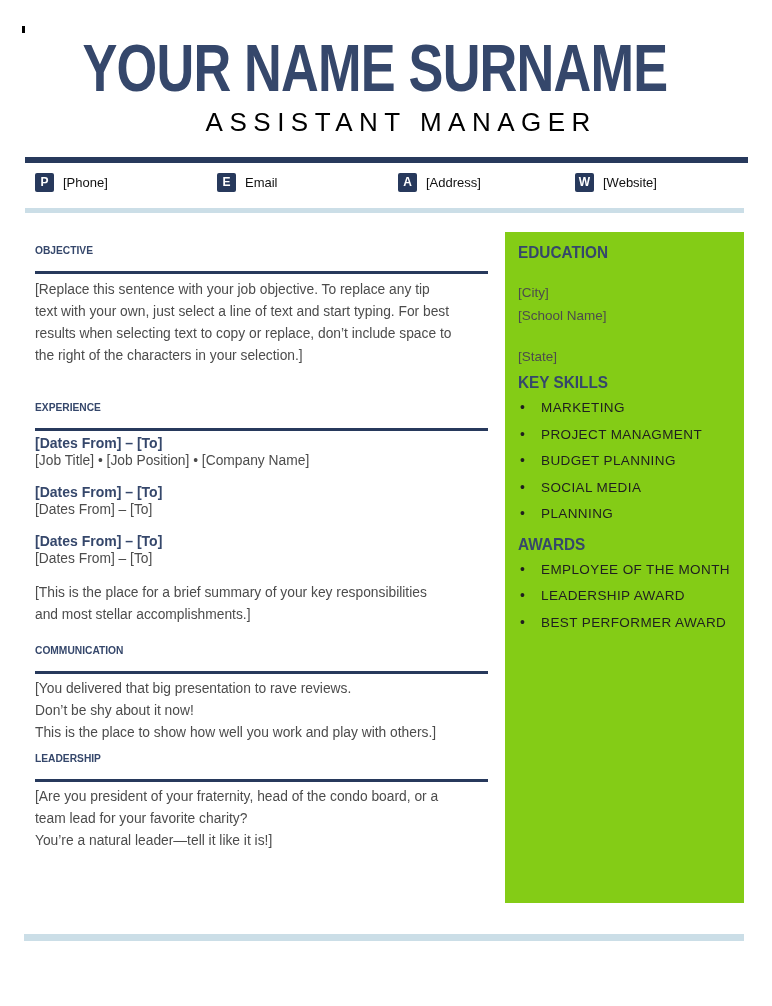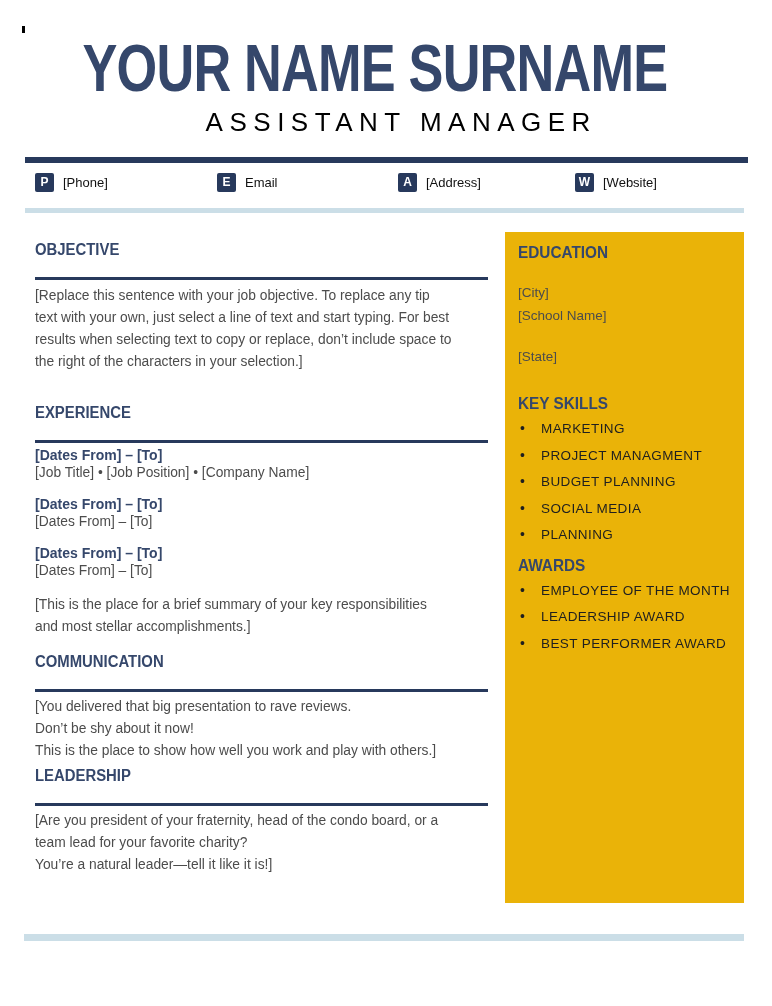--- a/index.html
+++ b/index.html
@@ -29,22 +29,22 @@
   }
   .contact-item .lbl { font-size:13px; color:#111111; margin-left:9px; white-space:nowrap; }
   .ci-0 { left:35px; } .ci-1 { left:217px; } .ci-2 { left:398px; } .ci-3 { left:575px; }
 
   .top-blue-rule { position:absolute; top:208px; left:25px; width:719px; height:5px; background:#CBDEE7; }
   .bottom-bar    { position:absolute; top:934px; left:24px; width:720px; height:7px; background:#CBDEE7; }
 
   
   .left-col { position:absolute; left:35px; top:232px; width:453px; }
   .section-head {
-    font-size:16px; font-weight:bold; color:#35476B; line-height:20px;
-    border-bottom:3px solid #27395C; padding-bottom:17px; white-space:nowrap;
+    font-size:11px; font-weight:bold; color:#35476B; line-height:20px;
+    border-bottom:3px solid #27395C; padding-bottom:11px; white-space:nowrap;
   }
   .section-head .squeeze { display:inline-block; transform:scaleX(0.93); transform-origin:0 50%; }
   .body-text { font-size:13.8px; line-height:22px; color:#4C4C4C; white-space:pre-line; }
 
   .sec-objective .section-head { margin-top:8px; }
   .sec-objective .body-text { margin-top:5px; }
   .sec-experience .section-head { margin-top:30px; }
   .xp-entry { margin-top:15px; }
   .xp-entry.first { margin-top:4px; }
   .xp-dates { font-size:14px; font-weight:bold; color:#35476B; line-height:17px; }
@@ -53,28 +53,28 @@
   .sec-communication .section-head { margin-top:14px; }
   .sec-communication .body-text { margin-top:4px; }
   .sec-leadership .section-head { margin-top:4px; }
   .sec-leadership .body-text { margin-top:4px; }
   .sec-references .section-head { margin-top:6px; }
   .sec-references .body-text { margin-top:3px; }
 
   
   .sidebar {
     position:absolute; left:505px; top:232px; width:239px; height:671px;
-    background:#eab308; padding:10px 13px;
+    background:#84cc16; padding:10px 13px;
   }
   .sb-head { font-size:16.5px; font-weight:bold; color:#35476B; line-height:20px; white-space:nowrap; }
   .sb-head .squeeze { display:inline-block; transform:scaleX(0.93); transform-origin:0 50%; }
   .sb-line { font-size:13.5px; color:#4C4C4C; line-height:20px; }
   .sb-school { margin-top:3px; } .sb-city { margin-top:21px; } .sb-state { margin-top:21px; }
   .sb-note { margin-top:19px; font-size:13.5px; color:#4C4C4C; line-height:22px; white-space:pre-line; }
-  .sb-head.skills { margin-top:26px; }
+  .sb-head.skills { margin-top:5px; }
   .sb-list { list-style:none; margin-top:9px; }
   .sb-item {
     position:relative; padding-left:23px; margin-bottom:12.5px;
     font-size:13.5px; line-height:14px; color:#1F1F1F; letter-spacing:0.4px; white-space:nowrap;
   }
   .sb-item .dot { position:absolute; left:2px; top:-1px; font-size:14px; color:#1F1F1F; }
 </style>
 </head>
 <body>
 

